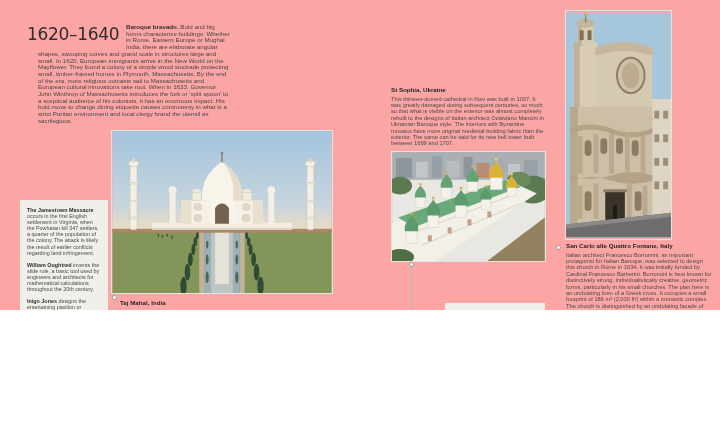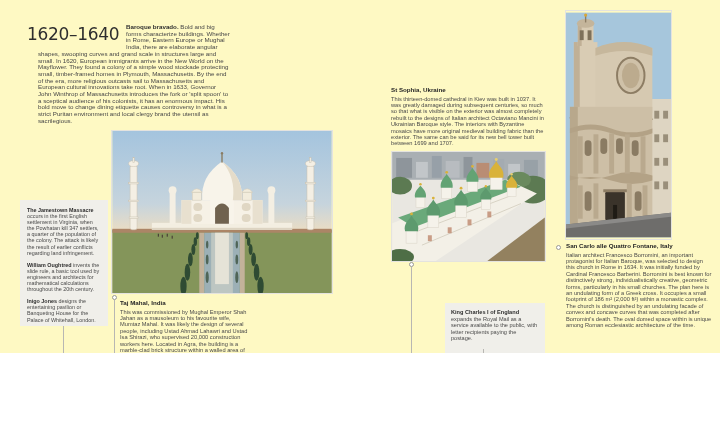--- a/index.html
+++ b/index.html
@@ -1,17 +1,17 @@
 <!DOCTYPE html>
 <html><head>
 <meta charset="utf-8">
 <style>
   html,body{margin:0;padding:0;background:#ffffff;}
   .spread{
-    position:relative;width:720px;height:353px;background:#fef9c3;
+    position:relative;width:720px;height:310px;background:#fca5a5;
     font-family:"Liberation Sans",sans-serif;color:#3e3e3e;overflow:hidden;
   }
   
   .era-title{
     position:absolute;left:27px;top:24px;
     font-family:"DejaVu Sans",sans-serif;font-size:17px;font-weight:400;
     letter-spacing:-0.3px;color:#2e2e2e;white-space:nowrap;
   }
   .intro{
     position:absolute;left:38px;top:24px;width:192px;

